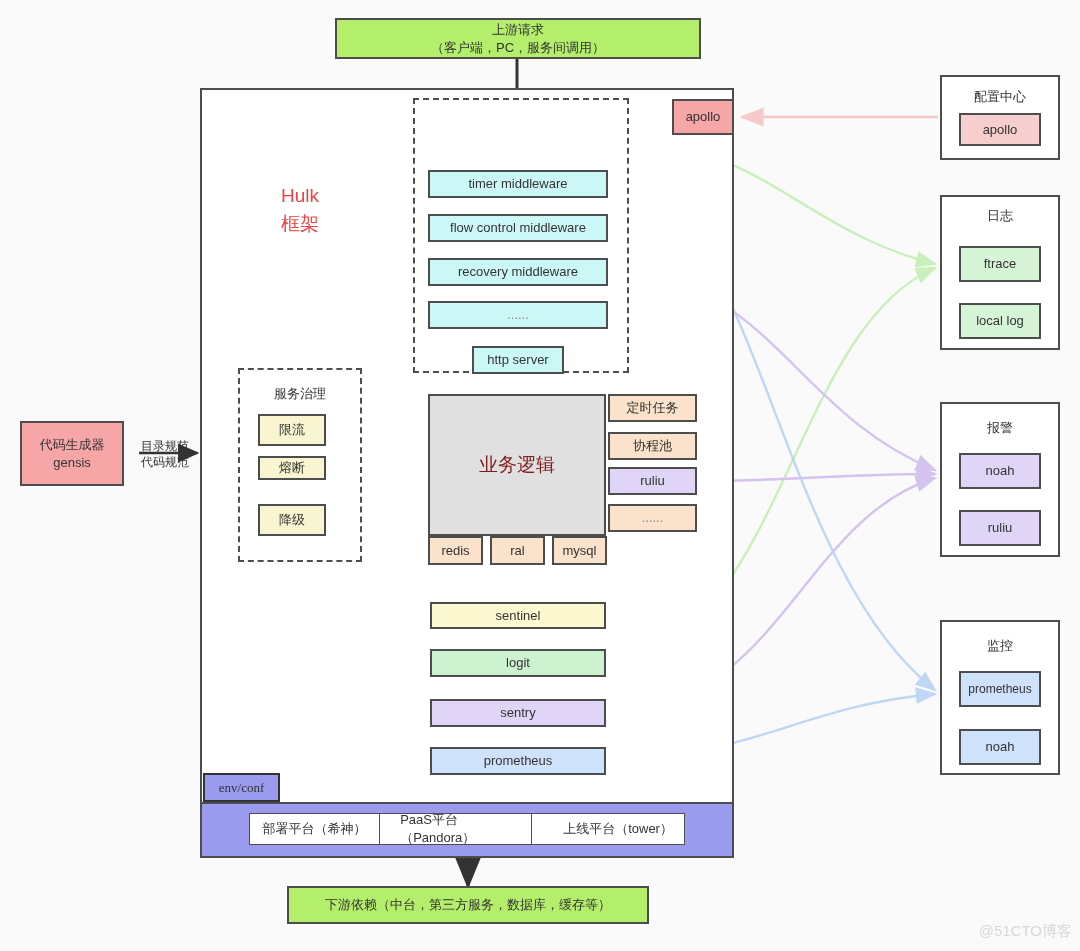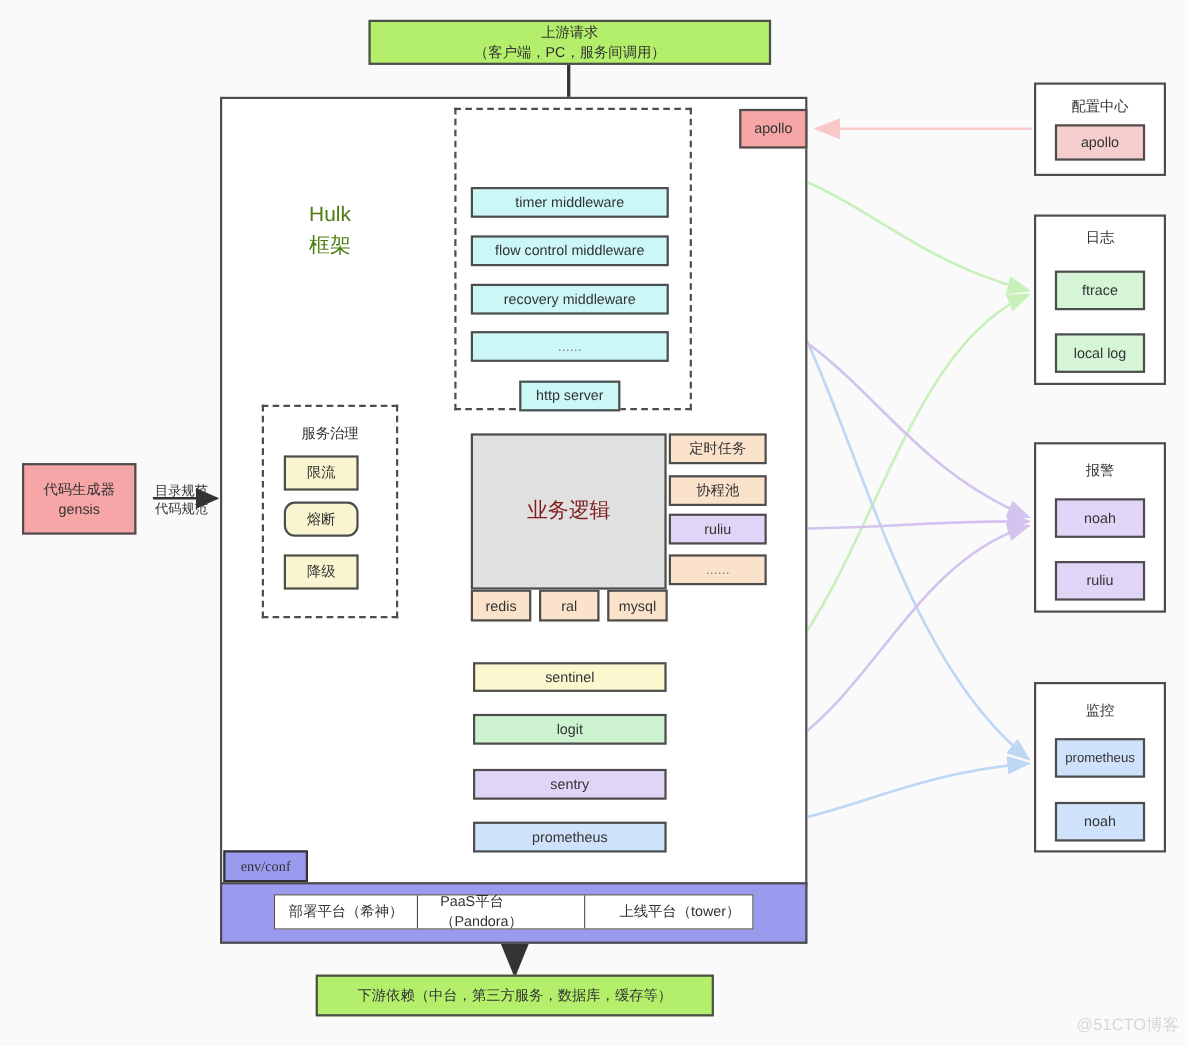--- a/index.html
+++ b/index.html
@@ -15,21 +15,21 @@
     display:flex;align-items:center;justify-content:center;
     text-align:center;color:#333;font-size:13px;line-height:1.35;
     white-space:pre-line;
   }
   .lbl{position:absolute;color:#333;text-align:center;white-space:pre-line;}
   svg.wires{position:absolute;left:0;top:0;width:1080px;height:951px;overflow:visible;}
   .frame-main{position:absolute;box-sizing:border-box;border:2px solid #4d4d4d;background:#fff;}
   .frame-dash{position:absolute;box-sizing:border-box;border:2px dashed #4d4d4d;background:transparent;}
   .panel{position:absolute;box-sizing:border-box;border:2px solid #4d4d4d;background:#fff;}
   .panel-title{position:absolute;width:100%;text-align:center;font-size:13px;color:#333;}
-  .hulk{position:absolute;color:#4d7c0f;font-size:19px;line-height:1.45;text-align:center;white-space:pre-line;}
+  .hulk{position:absolute;color:#ef4444;font-size:19px;line-height:1.45;text-align:center;white-space:pre-line;}
   .biz{font-size:19px;color:#7f1d1d;}
   .wm{position:absolute;right:8px;bottom:10px;color:#d8d8d8;font-size:15px;}
   .env-tab{position:absolute;box-sizing:border-box;border:2px solid #333;background:#9a9aee;
     display:flex;align-items:center;justify-content:center;font-size:13px;color:#333;font-family:Liberation Serif, serif;}
   .plat-bar{position:absolute;box-sizing:border-box;border:2px solid #4d4d4d;background:#9a9aee;}
   .plat-inner{position:absolute;box-sizing:border-box;display:flex;border:1px solid #4d4d4d;background:#fff;}
   .plat-cell{box-sizing:border-box;display:flex;align-items:center;justify-content:center;
     font-size:13px;color:#333;border-right:1px solid #4d4d4d;}
   .plat-cell:last-child{border-right:none;}
 </style>
@@ -119,21 +119,21 @@
 
   <div class="node" style="left:428px;top:170px;width:180px;height:28px;background:#ccf7f7;">timer middleware</div>
   <div class="node" style="left:428px;top:214px;width:180px;height:28px;background:#ccf7f7;">flow control middleware</div>
   <div class="node" style="left:428px;top:258px;width:180px;height:28px;background:#ccf7f7;">recovery middleware</div>
   <div class="node" style="left:428px;top:301px;width:180px;height:28px;background:#ccf7f7;color:#888;">......</div>
   <div class="node" style="left:472px;top:346px;width:92px;height:28px;background:#ccf7f7;">http server</div>
 
   <div class="frame-dash" style="left:238px;top:368px;width:124px;height:194px;"></div>
   <div class="lbl" style="left:238px;top:385px;width:124px;font-size:13px;">服务治理</div>
   <div class="node" style="left:258px;top:414px;width:68px;height:32px;background:#f8f5d0;">限流</div>
-  <div class="node" style="left:258px;top:456px;width:68px;height:32px;background:#f8f5d0;border-radius:10px;">熔断</div>
+  <div class="node" style="left:258px;top:456px;width:68px;height:24px;background:#f8f5d0;">熔断</div>
   <div class="node" style="left:258px;top:504px;width:68px;height:32px;background:#f8f5d0;">降级</div>
 
   <div class="node biz" style="left:428px;top:394px;width:178px;height:142px;background:#e0e0e0;">业务逻辑</div>
 
   <div class="node" style="left:428px;top:536px;width:55px;height:29px;background:#fae3ca;">redis</div>
   <div class="node" style="left:490px;top:536px;width:55px;height:29px;background:#fae3ca;">ral</div>
   <div class="node" style="left:552px;top:536px;width:55px;height:29px;background:#fae3ca;">mysql</div>
 
   <div class="node" style="left:608px;top:394px;width:89px;height:28px;background:#fae3ca;">定时任务</div>
   <div class="node" style="left:608px;top:432px;width:89px;height:28px;background:#fae3ca;">协程池</div>

